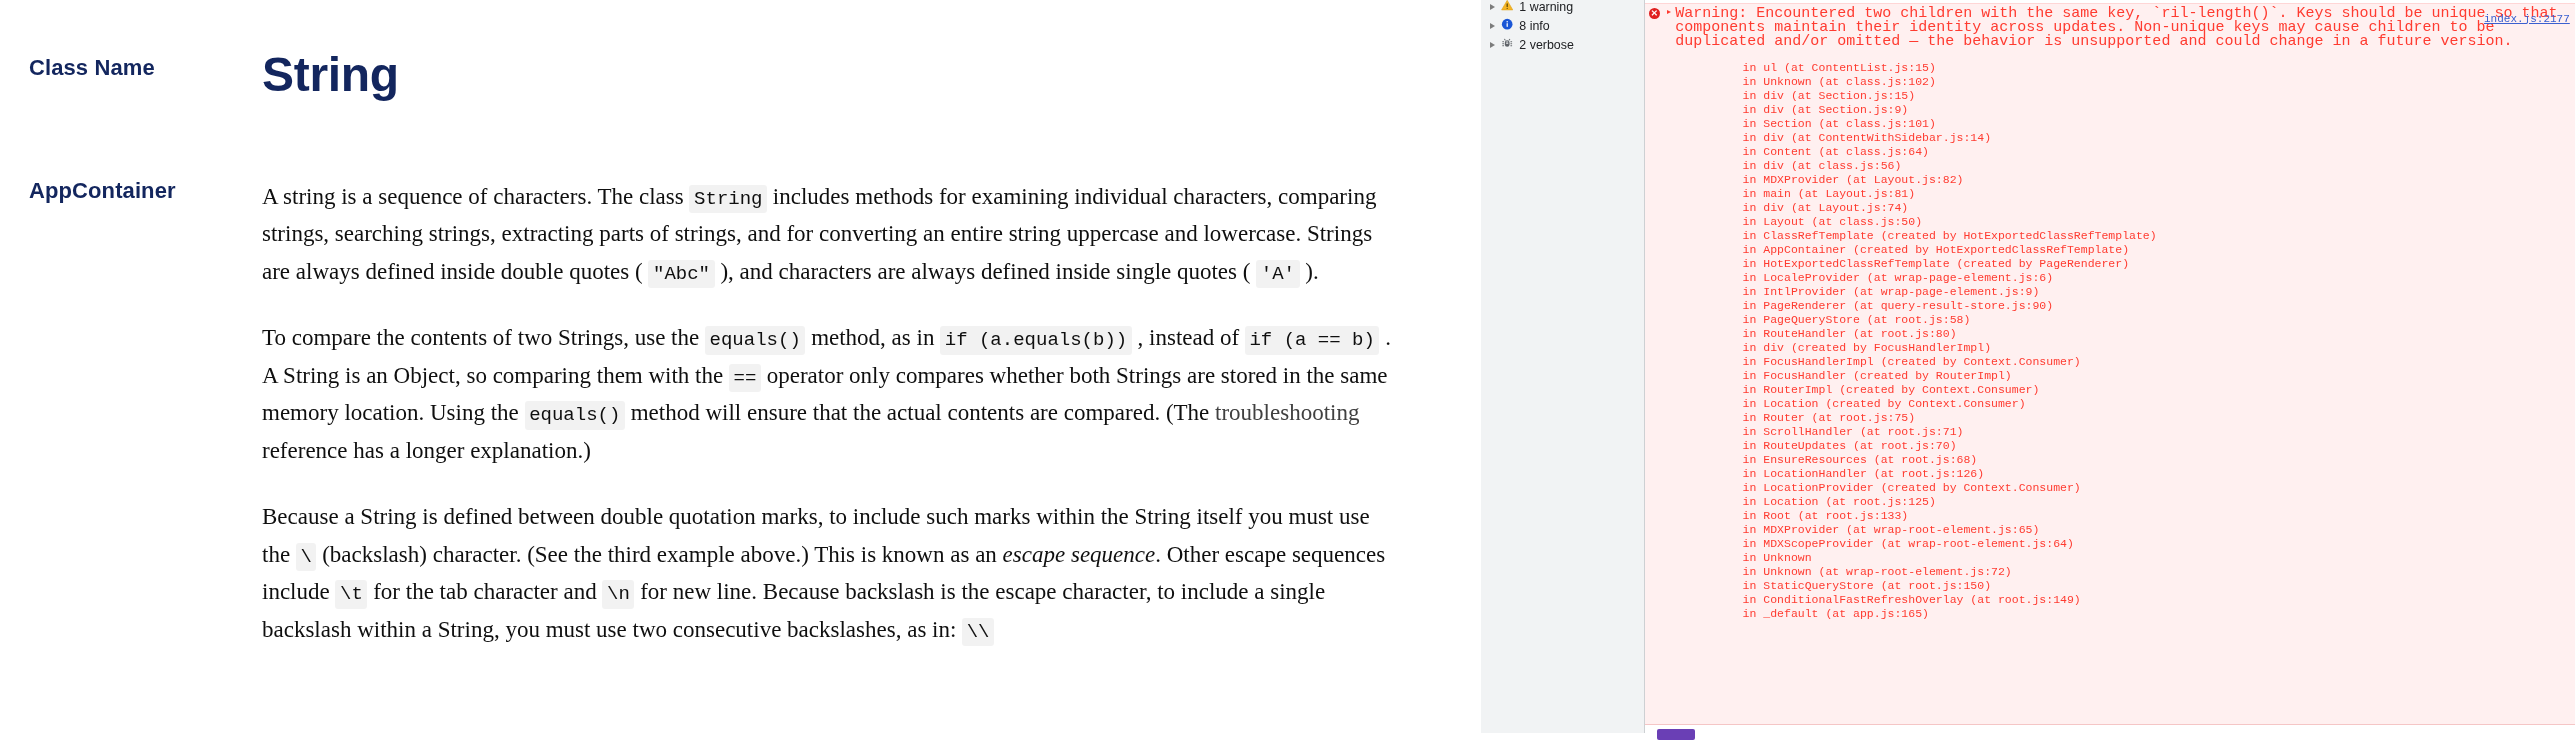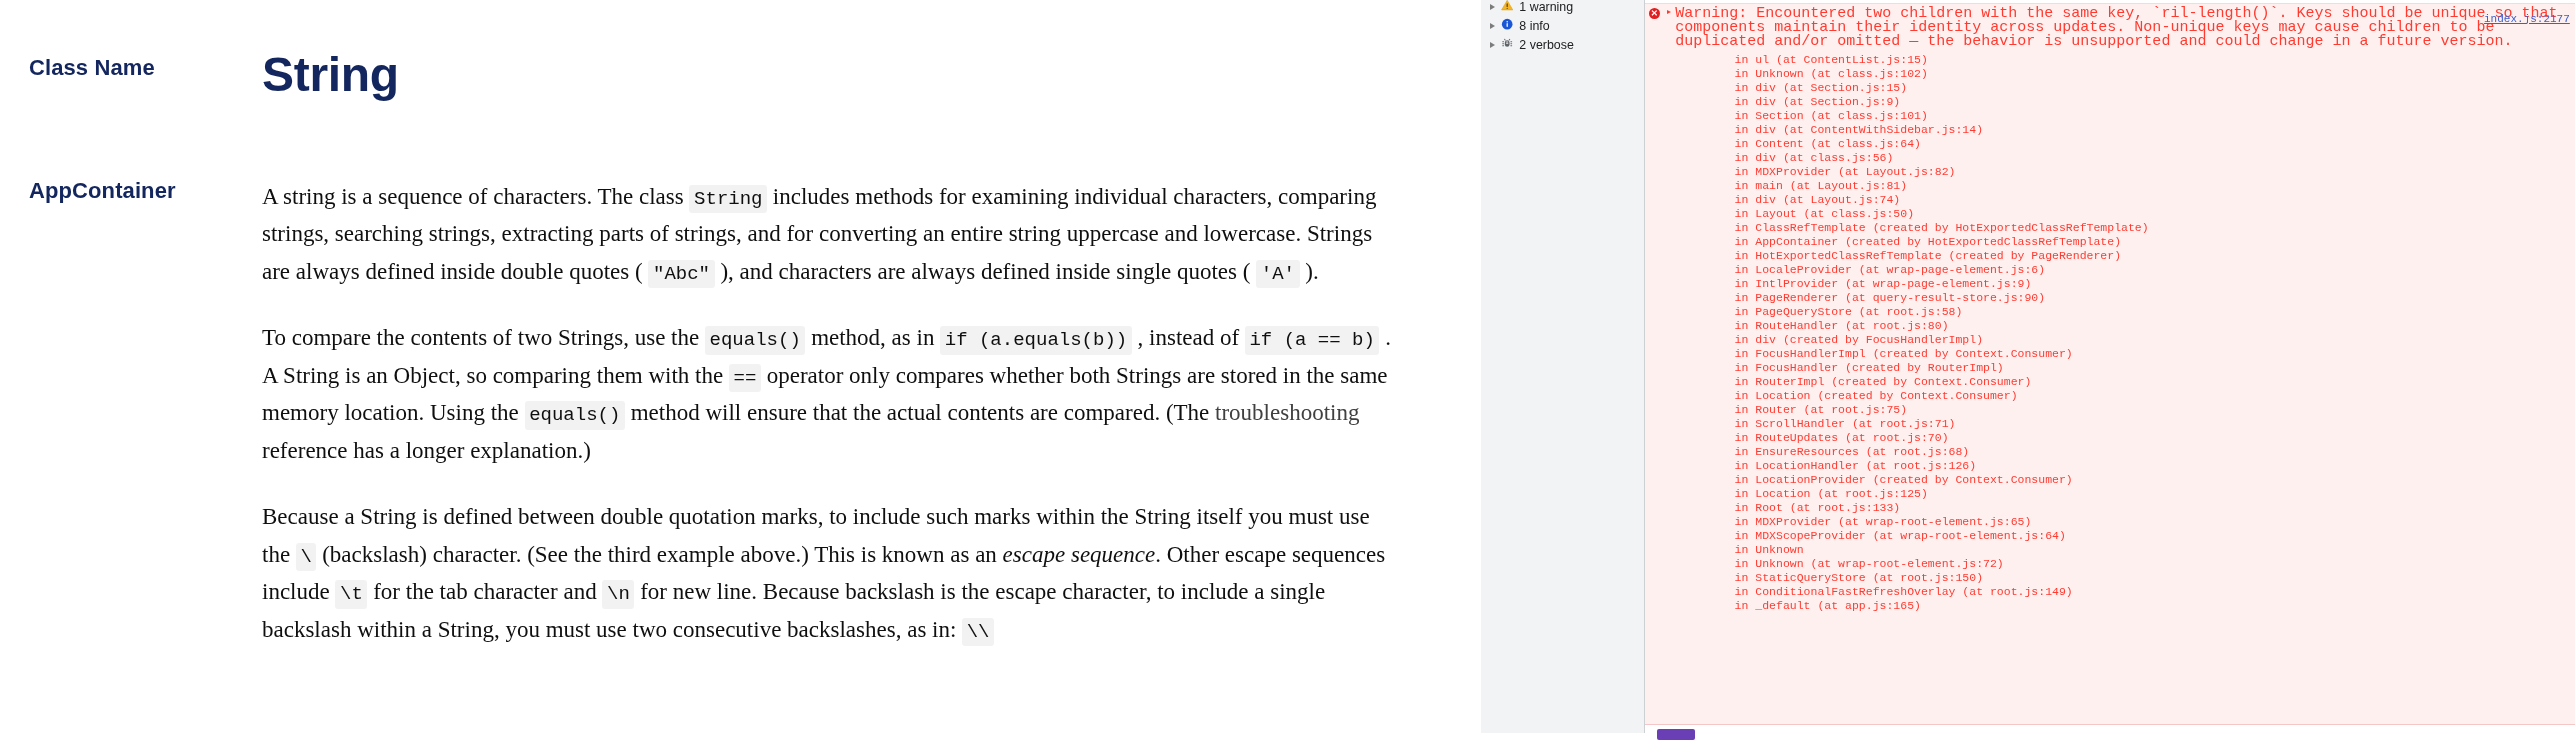--- a/index.html
+++ b/index.html
@@ -180,21 +180,21 @@
     right: 5.2px; top: 8px;
     color: #3b60d0;
     font-family: "Liberation Mono", monospace;
     font-size: 11px;
     line-height: 14px;
     text-decoration: underline;
     cursor: pointer;
   }
 
   .stack {
-    margin: 4px;
+    margin: 12px;
     padding: 0 0 0 58px;
     list-style: none;
     color: #ff3b30;
     font-family: "Liberation Mono", monospace;
     font-size: 11.5px;
     line-height: 14px;
     white-space: pre;
   }
   .stack li { white-space: pre; }
 

